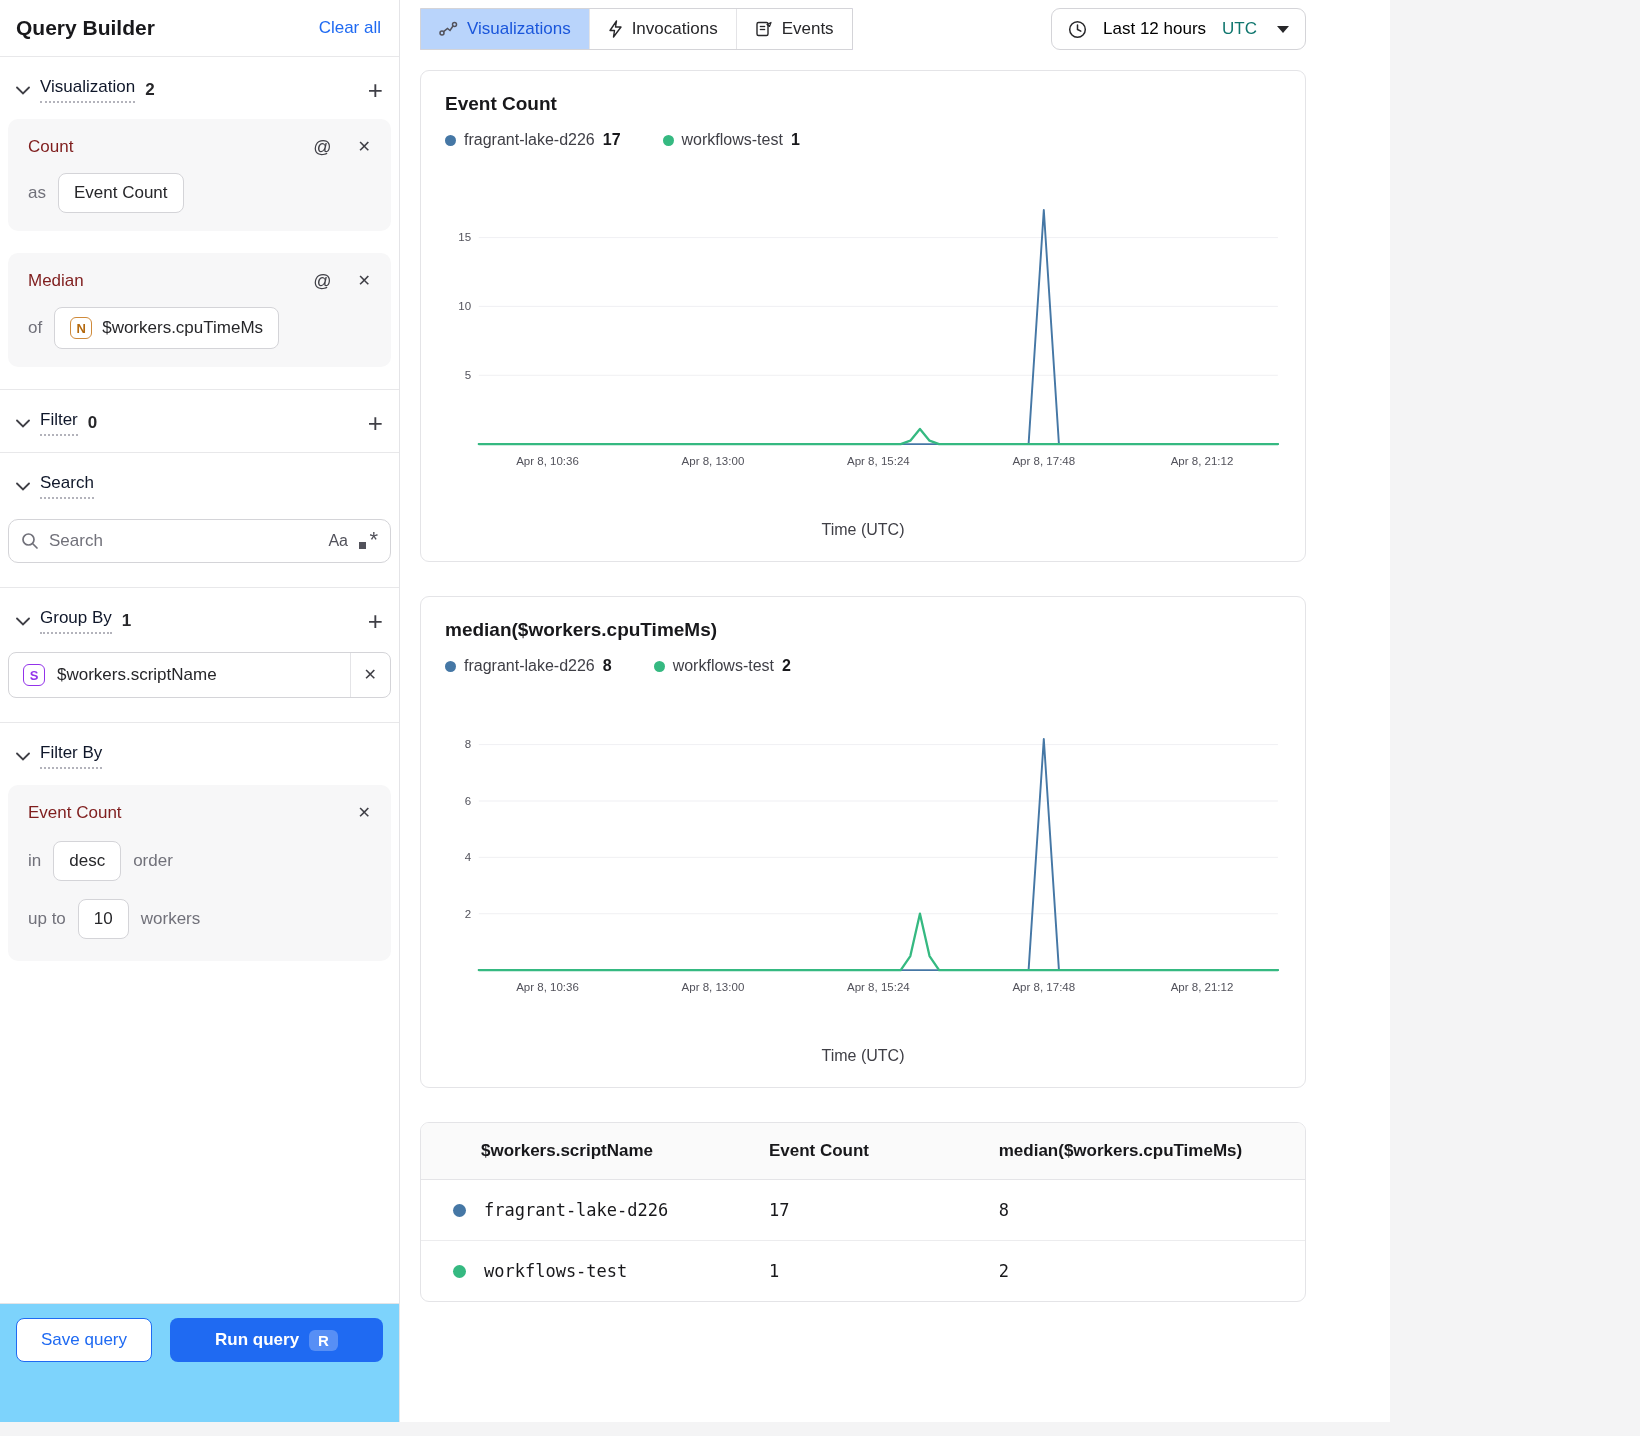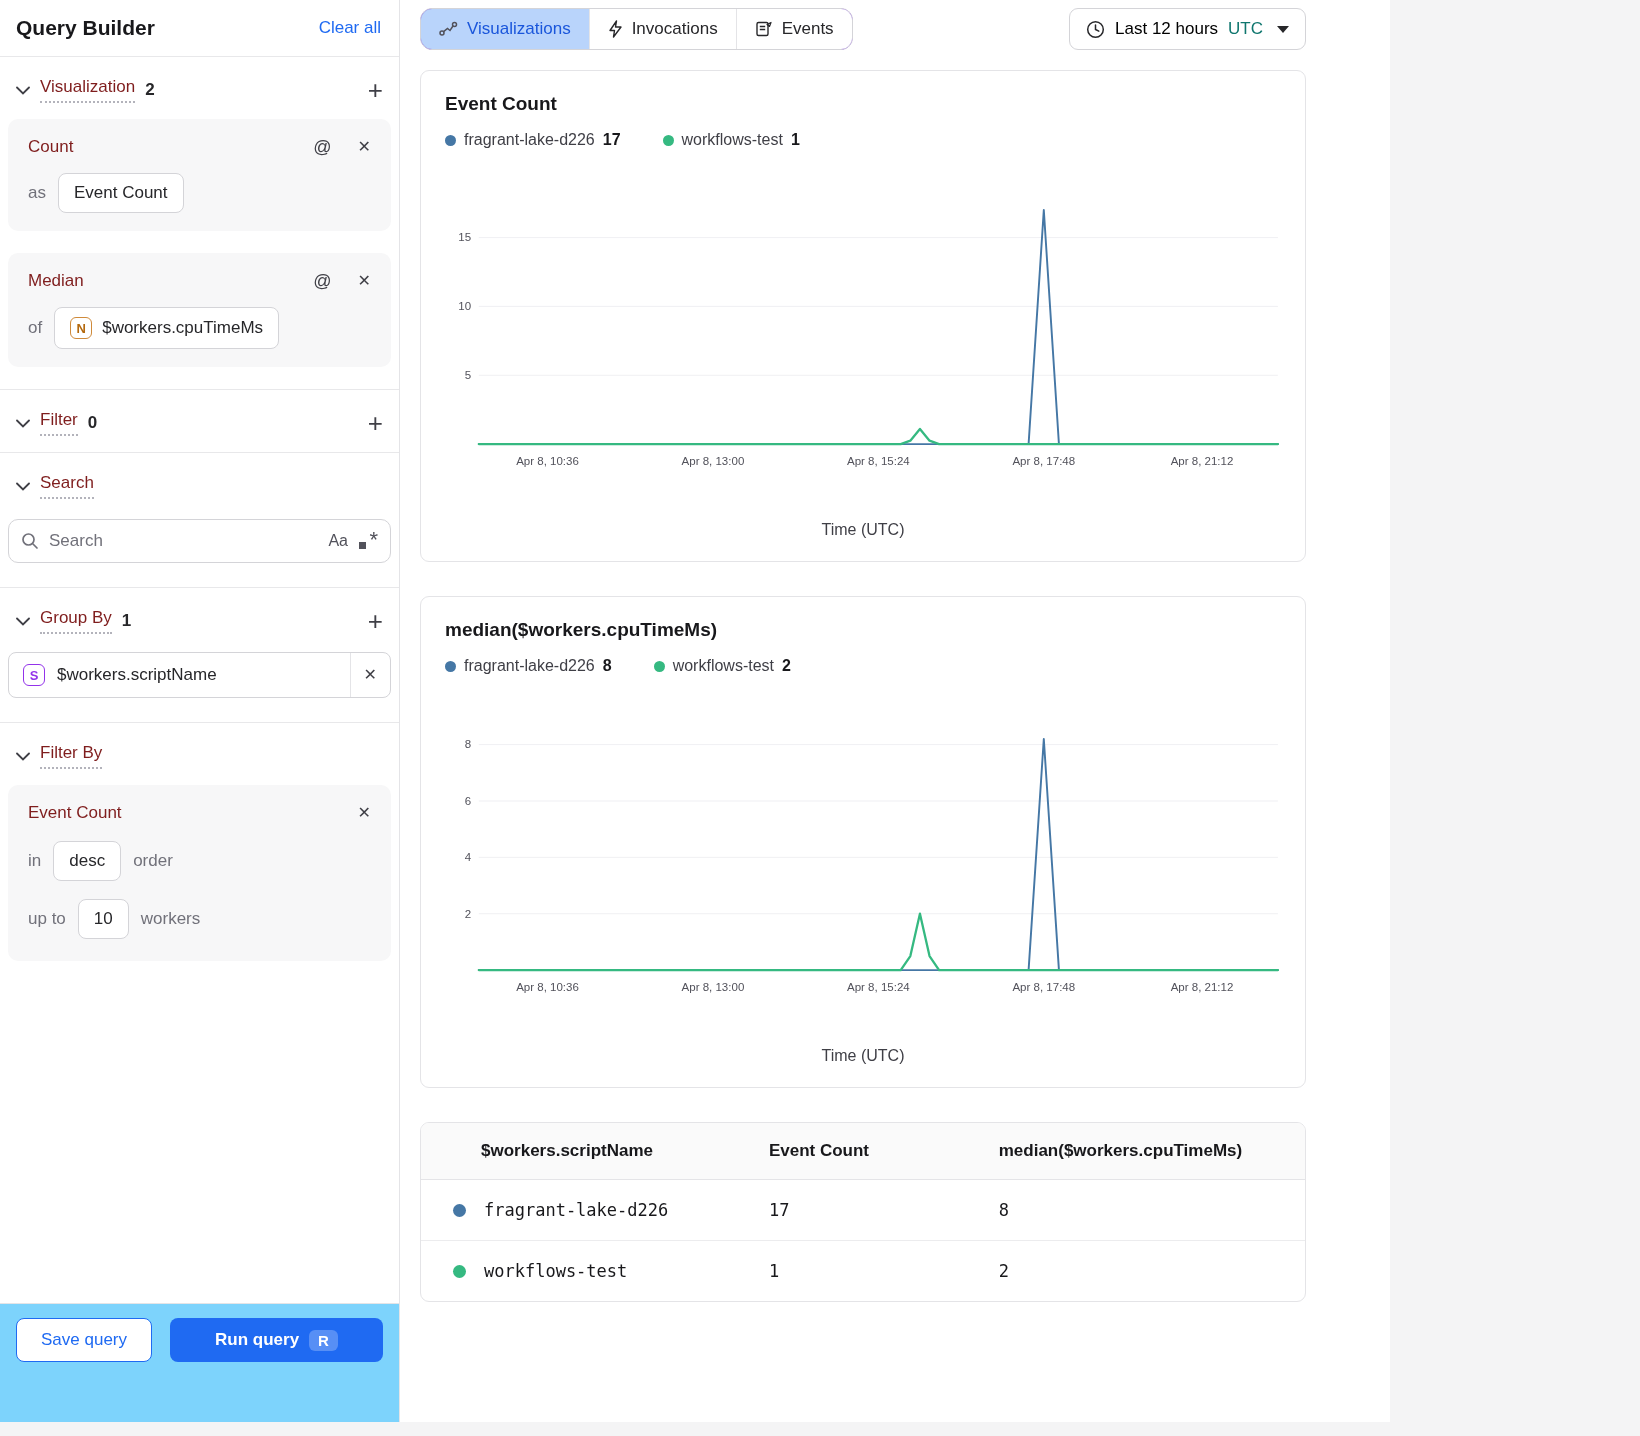--- a/index.html
+++ b/index.html
@@ -8,21 +8,21 @@
 
   
   .sidebar { width:400px; min-width:400px; border-right:1px solid #e4e4e7; display:flex; flex-direction:column; background:#fff; }
   .sb-header { display:flex; align-items:center; justify-content:space-between; padding:16px 18px 16px 16px; border-bottom:1px solid #e8e8ea; }
   .sb-title { font-size:21px; font-weight:bold; color:#18181b; }
   .link { color:#1f6af2; font-size:17px; text-decoration:none; cursor:pointer; }
   .sb-body { flex:1; overflow:hidden; }
   .sec-row { display:flex; align-items:center; padding:20px 16px 16px 16px; }
   .sec-row.bordered { border-top:1px solid #e8e8ea; }
   .chev { width:14px; height:9px; margin-right:10px; flex:none; }
-  .sec-label { font-size:17px; color:#7f1d1d; border-bottom:2px dotted #b3b3bb; padding-bottom:4px; }
+  .sec-label { font-size:17px; color:#0f172a; border-bottom:2px dotted #b3b3bb; padding-bottom:4px; }
   .sec-count { font-size:17px; font-weight:bold; margin-left:10px; }
   .plus-btn { margin-left:auto; background:none; border:none; font-size:26px; line-height:20px; font-weight:300; color:#3f3f46; cursor:pointer; }
   .card { background:#f7f7f8; border-radius:10px; margin:0 8px 22px 8px; padding:18px 20px; }
   .card-head { display:flex; align-items:center; }
   .card-title { font-size:17px; font-weight:500; color:#7f1d1d; }
   .icon-btn { background:none; border:none; cursor:pointer; color:#3f3f46; font-size:17px; line-height:1; }
   .at-btn { margin-left:auto; margin-right:26px; font-size:18px; }
   .x-btn { font-size:16px; }
   .card-row { display:flex; align-items:center; margin-top:16px; gap:12px; }
   .muted { color:#71717a; font-size:17px; }
@@ -44,26 +44,26 @@
   .inline-row { display:flex; align-items:center; gap:12px; margin-top:18px; font-size:17px; }
   .sb-footer { border-top:1px solid #e4e4e7; padding:14px 16px 60px 16px; display:flex; gap:18px; background:#7dd3fc;margin-top:26px; }
   .btn { font-family:inherit; font-size:17px; border-radius:8px; cursor:pointer; }
   .btn-outline { background:#fff; border:1.5px solid #1f6af2; color:#1f6af2; padding:11px 24px; }
   .btn-primary { background:#1f6af2; border:none; color:#fff; font-weight:bold; flex:1; display:flex; align-items:center; justify-content:center; gap:10px; padding:11px 18px; }
   .kbd { background:rgba(255,255,255,0.25); border-radius:6px; padding:2px 9px; font-size:15px; font-weight:bold; }
 
   
   .main { flex:1; padding:8px 84px 0 20px; background:#fff; }
   .topbar { display:flex; align-items:center; justify-content:space-between; margin-bottom:20px; }
-  .tabs { display:flex; border:1px solid #d4d4d8; border-radius:12px; overflow:hidden; background:#6d28d9; }
+  .tabs { display:flex; border:1px solid #d4d4d8; border-radius:1px; overflow:hidden; background:#6d28d9; }
   .tab { display:flex; align-items:center; gap:9px; padding:10px 18px; font-size:17px; color:#27272a; background:#fff; border:none; cursor:pointer; font-family:inherit; }
   .tab + .tab { border-left:1px solid #e4e4e7; }
   .tab.active { background:#b9d4fb; color:#1a56db; }
   .tab svg { flex:none; }
-  .timerange { display:flex; align-items:center; gap:10px; border:1px solid #d4d4d8; border-radius:9px; padding:10px 16px; background:#fff; font-size:17px; font-family:inherit; cursor:pointer; }
+  .timerange { display:flex; align-items:center; gap:16px; border:1px solid #d4d4d8; border-radius:9px; padding:10px 16px; background:#fff; font-size:17px; font-family:inherit; cursor:pointer; }
   .tz { color:#0f766e; }
   .caret-down { width:0; height:0; border-left:6px solid transparent; border-right:6px solid transparent; border-top:7px solid #27272a; margin-left:4px; }
 
   .chart-card { border:1px solid #e4e4e7; border-radius:9px; padding:22px 24px 16px 24px; margin-bottom:34px; background:#fff; }
   .chart-title { font-size:19px; font-weight:bold; color:#18181b; }
   .legend { display:flex; gap:42px; margin:16px 0 10px 0; }
   .legend-item { display:inline-flex; align-items:center; gap:8px; cursor:pointer; }
   .dot { width:11px; height:11px; border-radius:50%; display:inline-block; }
   .lg-name { font-size:16px; color:#3f3f46; }
   .lg-val { font-size:16px; font-weight:bold; color:#18181b; }

